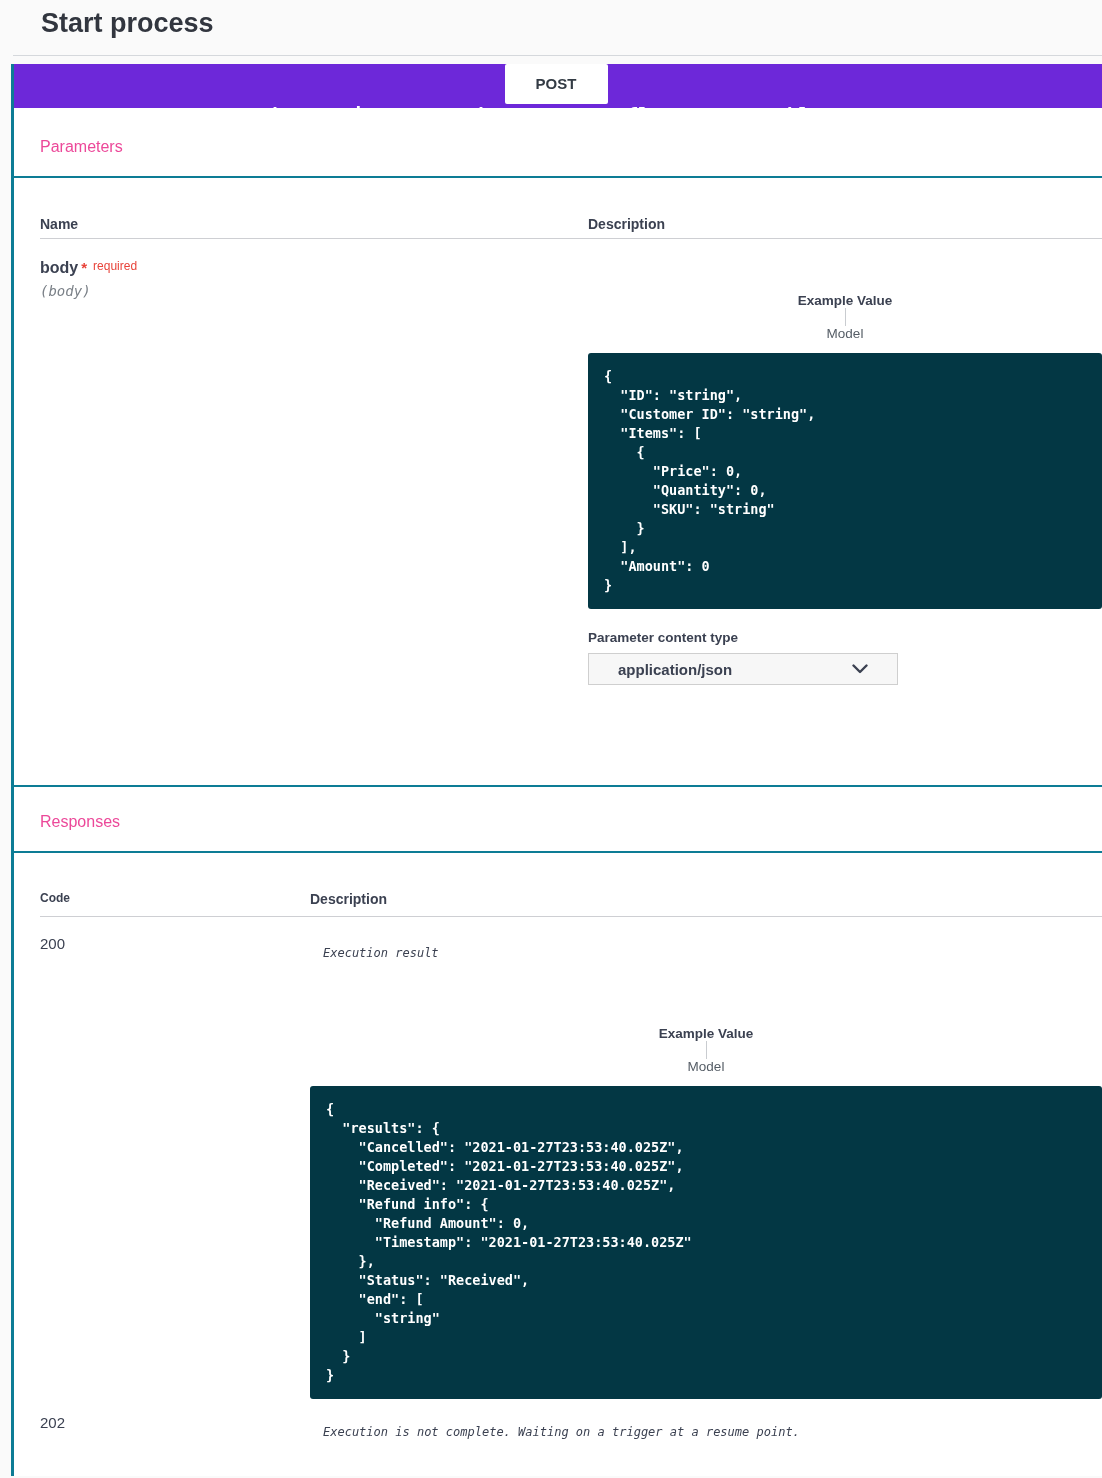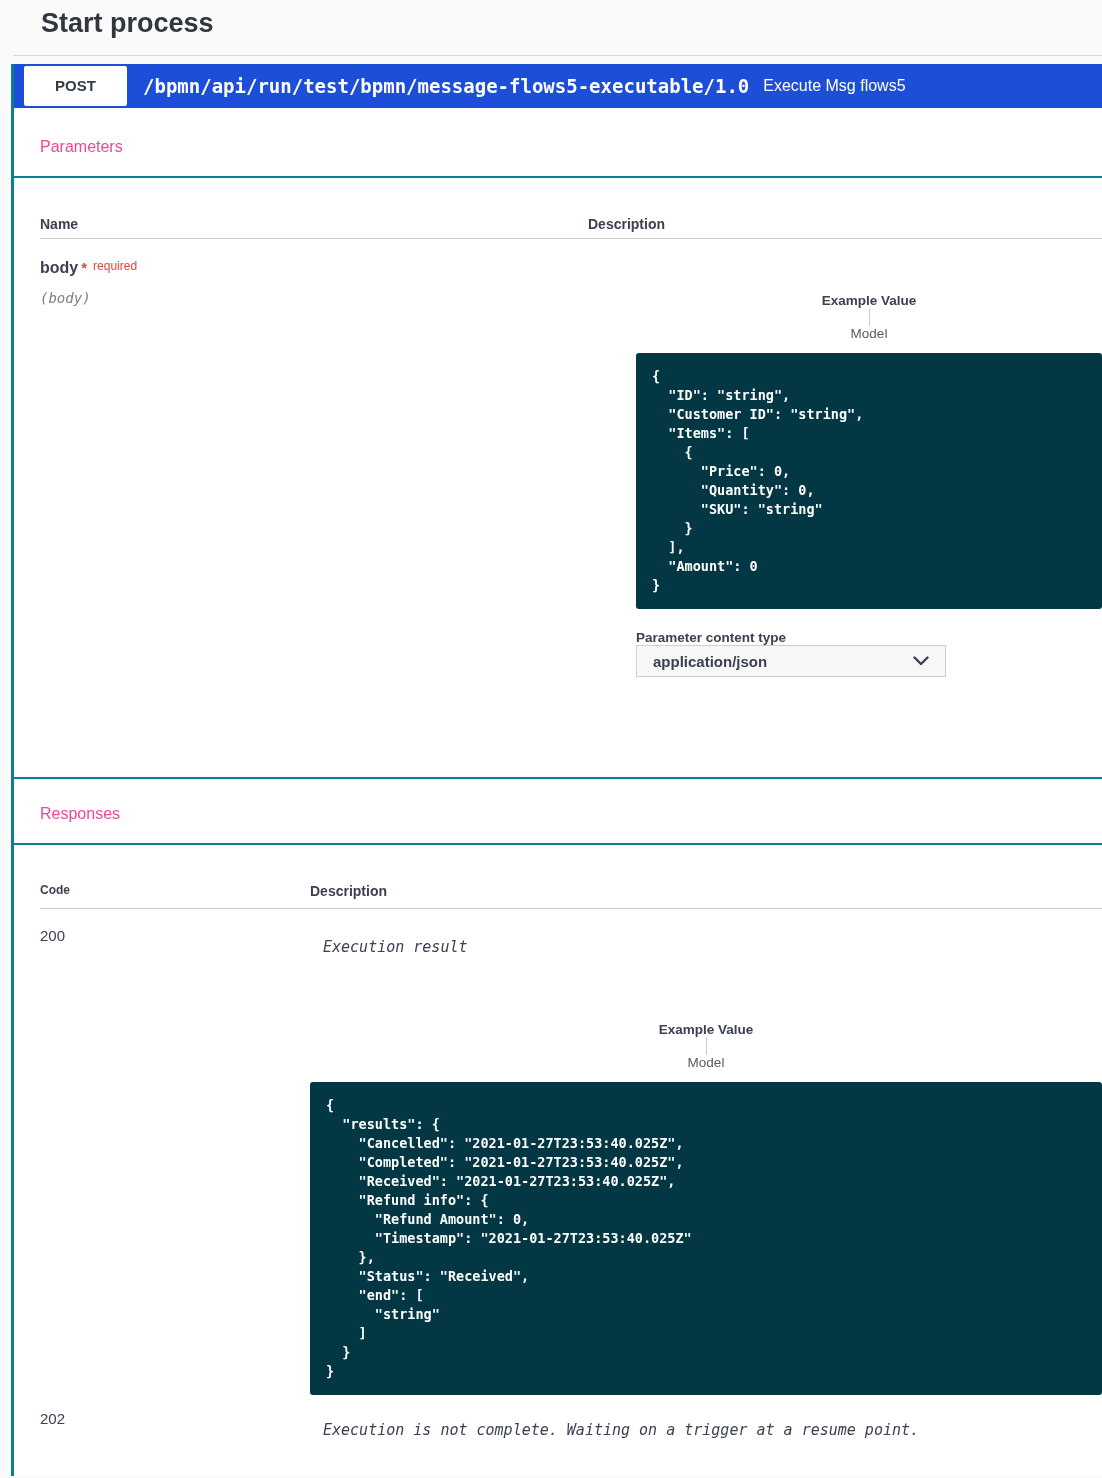--- a/index.html
+++ b/index.html
@@ -19,23 +19,23 @@
     margin: 4px 0 8px 13px;
   }
   .opblock {
     margin-left: 11px;
     border-left: 3px solid #0d7c95;
     background: #fff;
     min-height: 1412px;
   }
   
   .opblock-summary {
-    height: 44px; background: #1d4ed8;
+    height: 44px; background: #6d28d9;
     display: flex; align-items: center;
-    padding: 0 14px 0 10px; cursor: pointer;
+    padding: 0 14px 0 10px; cursor: pointer; flex-direction: column;
   }
   .post-chip {
     background: #fff; color: #333b44;
     font-weight: bold; font-size: 15px;
     width: 103px; height: 40px; line-height: 40px;
     text-align: center; border-radius: 2px;
     flex: none;
   }
   .endpoint-path {
     margin-left: 16px;
@@ -55,27 +55,27 @@
   .section-header.responses { border-top: 2px solid #0d7c95; padding-top: 26px; }
   
   .params-table { padding: 0 0 100px 26px; }
   .tbl-head {
     display: flex; margin-top: 38px; padding-bottom: 6px;
     border-bottom: 1px solid rgba(59,65,81,.25);
     font-weight: bold; font-size: 14px; color: #3b4151;
   }
   .col-name { width: 548px; }
   .col-desc { flex: 1; }
-  .param-row { display: flex; margin-top: 20px; gap: 48px; }
+  .param-row { display: flex; margin-top: 20px; }
   .param-cell-name { width: 548px; }
   .param-name { font-size: 16px; font-weight: bold; }
   .req-star { color: #e8433a; font-weight: bold; font-size: 15px; margin-left: 3px; }
   .req-label { color: #e8433a; font-size: 12px; margin-left: 6px; vertical-align: 3px; }
   .param-type {
-    margin-top: 13px;
+    margin-top: 6px;
     font-family: "DejaVu Sans Mono", monospace;
     font-style: italic; font-size: 14px; color: #7b8188;
   }
   .param-cell-desc { flex: 1; }
   .param-desc-text { font-size: 17px; color: #3b4151; }
   
   .model-tabs { display: flex; align-items: center; margin-top: 34px; font-size: 13.5px; flex-direction: column; }
   .tab-active { font-weight: bold; color: #3b4151; cursor: pointer; }
   .tab-divider { width: 1px; height: 18px; background: #c9ccd0; margin: 0 12px; }
   .tab-inactive { color: #555d66; cursor: pointer; }
@@ -85,42 +85,42 @@
     background: #033744; color: #ffffff;
     font-family: "DejaVu Sans Mono", monospace;
     font-weight: bold; font-size: 13.5px; line-height: 19px;
     padding: 14px 16px;
     white-space: pre; border-radius: 3px;
     overflow: hidden;
   }
   
   .content-type-label { margin-top: 21px; font-weight: bold; font-size: 13.5px; }
   .content-type-select {
-    width: 310px; height: 32px;
+    margin-top: 8px; width: 310px; height: 32px;
     background: #f7f7f7; border: 1px solid #cfcfcf;
     display: flex; align-items: center; justify-content: space-between;
-    padding: 0 16px; cursor: pointer;
+    padding: 0 29px; cursor: pointer;
   }
   .content-type-value { font-weight: bold; font-size: 15px; color: #3b4151; }
   .chevron-icon { flex: none; display: flex; }
   
   .responses-table { padding: 0 0 30px 26px; }
   .resp-head {
     display: flex; margin-top: 38px; padding-bottom: 9px;
     border-bottom: 1px solid rgba(59,65,81,.25);
   }
   .col-code { width: 270px; font-weight: bold; font-size: 12px; }
   .col-rdesc { flex: 1; font-weight: bold; font-size: 14px; }
   .resp-row { display: flex; margin-top: 18px; }
   .resp-row.second { margin-top: 15px; }
   .resp-code { width: 270px; font-size: 15px; }
   .resp-cell-desc { flex: 1; }
   .resp-markdown {
     font-family: "DejaVu Sans Mono", monospace;
-    font-style: italic; font-size: 15px; color: #3b4151;
+    font-style: italic; font-size: 12px; color: #3b4151;
     margin-top: 11px; padding-left: 13px;
   }
   .resp-cell-desc .model-tabs { margin-top: 66px; }
 </style>
 </head>
 <body>
 
 <div class="page-title">Start process</div>
 <hr class="title-rule">
 

